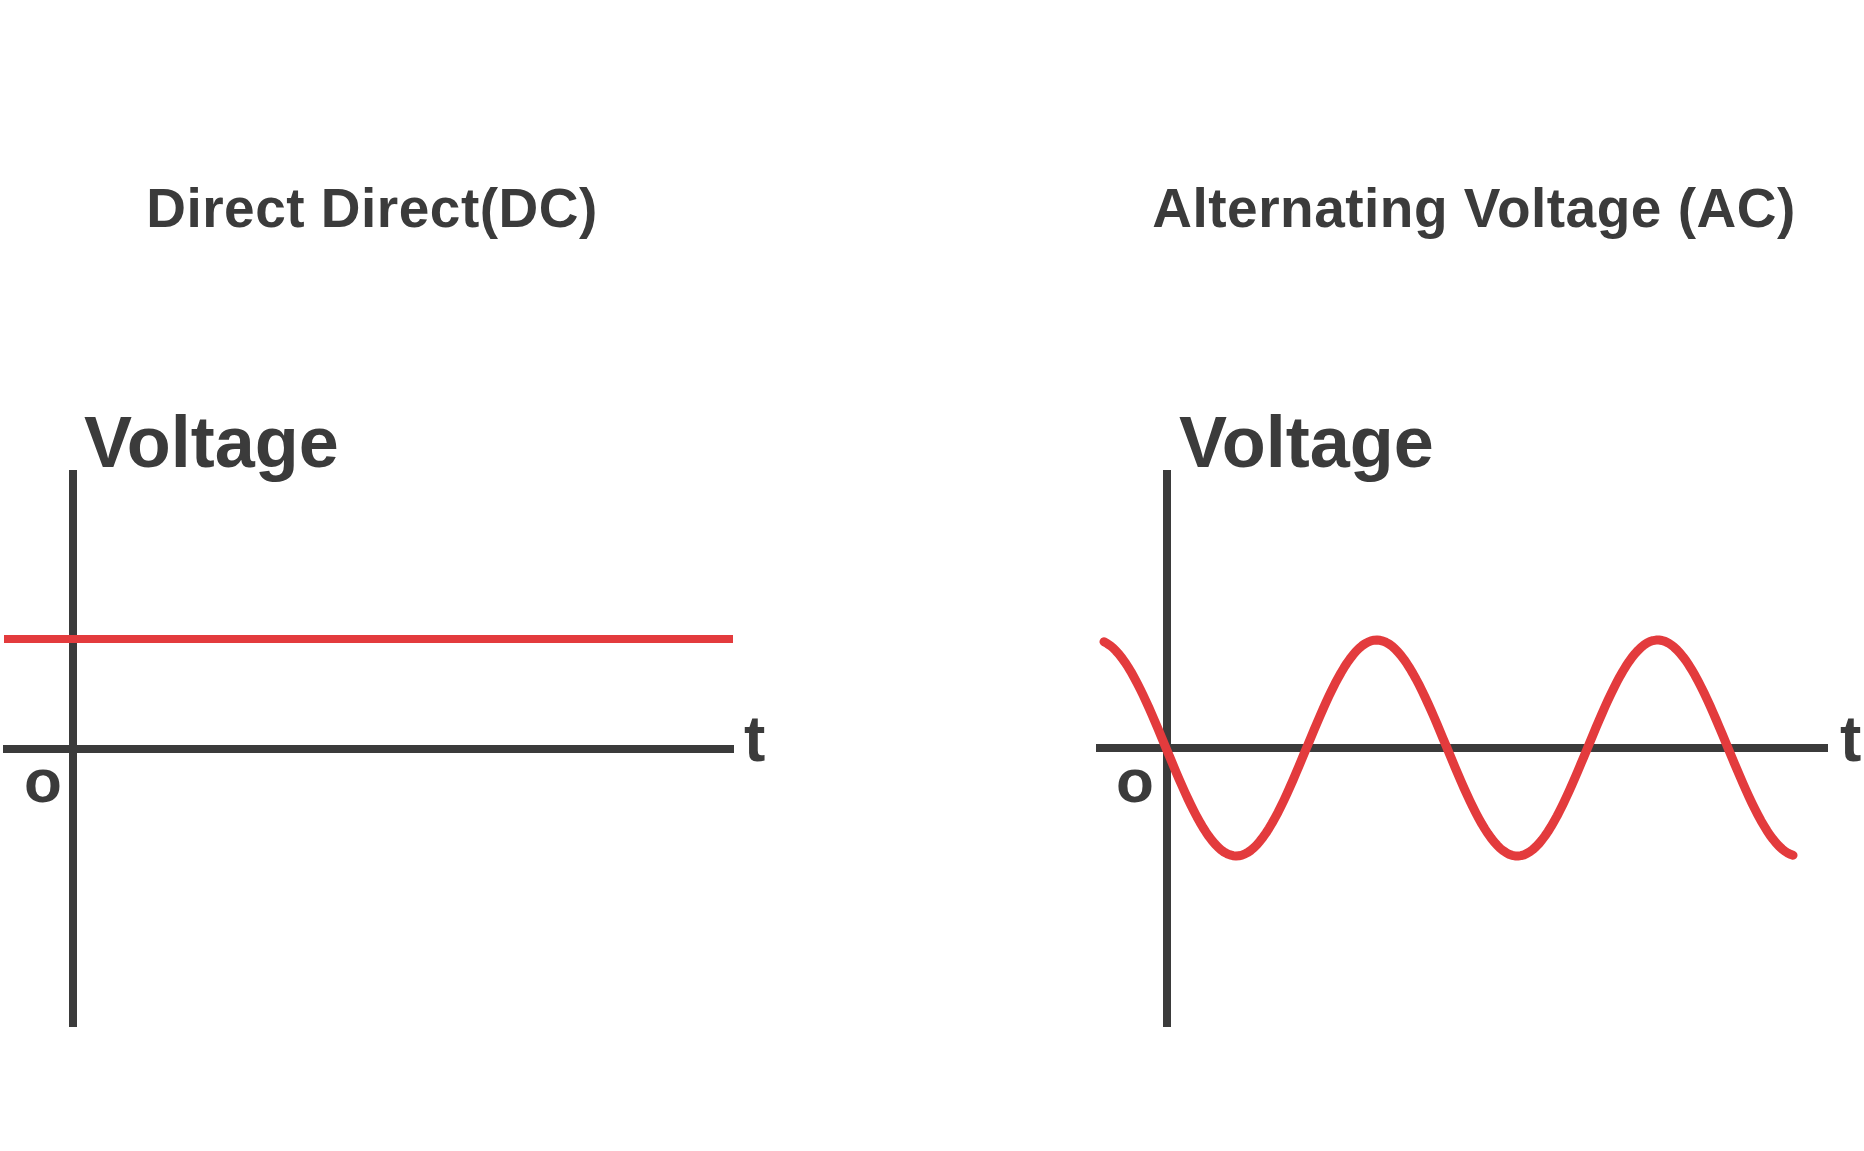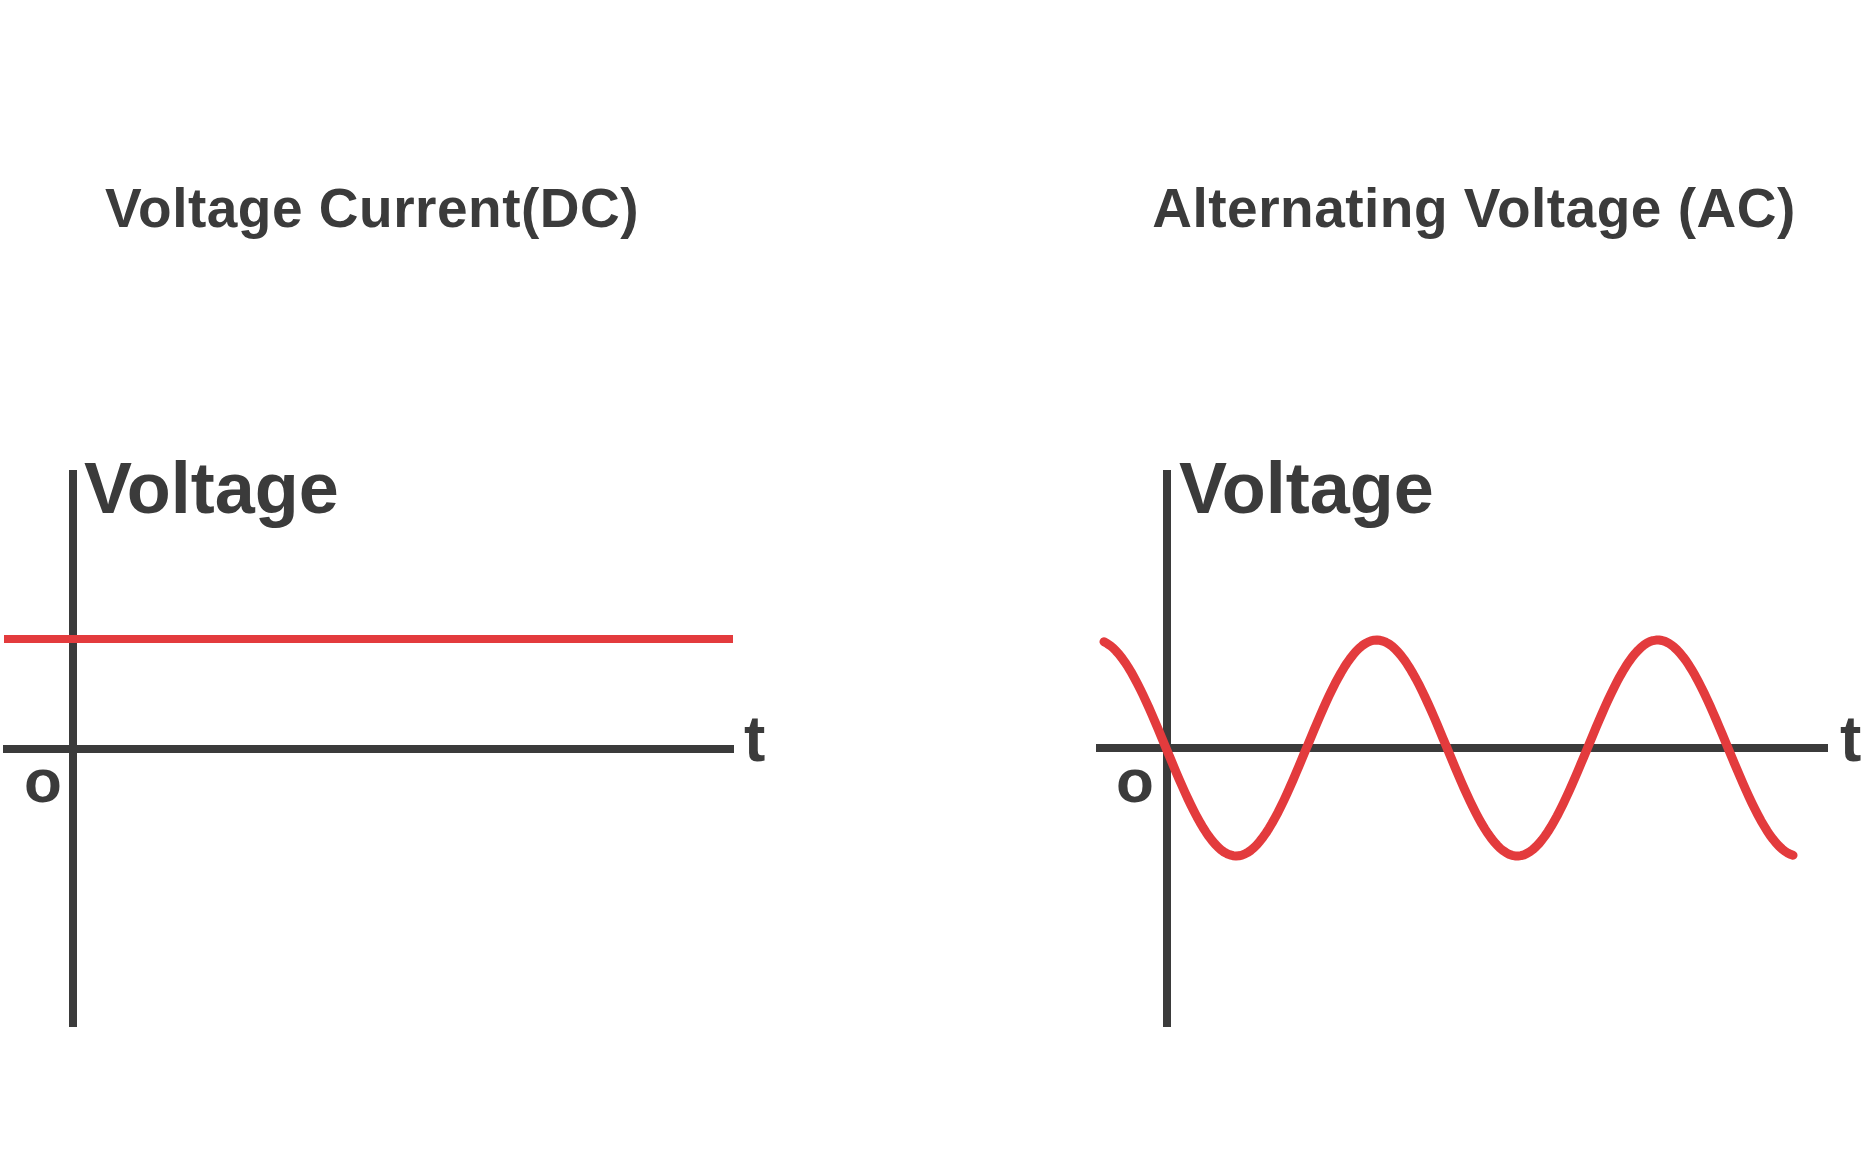--- a/index.html
+++ b/index.html
@@ -33,21 +33,20 @@
     top:181px;
     transform:translateX(-50%);
     letter-spacing:0.5px;
   }
   #dc-title{ left:372px; }
   #ac-title{ left:1474px; }
   .voltage-label{
     font-size:72px;
     font-weight:600;
     top:406px;
-    margin-top:46px;
   }
   #dc-voltage-label{ left:84px; }
   #ac-voltage-label{ left:1179px; }
   .origin-label{
     font-size:62px;
     font-weight:700;
     top:750px;
   }
   #dc-origin-label{ left:24px; }
   #ac-origin-label{ left:1116px; }
@@ -73,21 +72,21 @@
     </g>
 
     <g>
       <line x1="1167" y1="470" x2="1167" y2="1027" style="stroke:var(--axis)" stroke-width="8"></line>
       <line x1="1096" y1="748" x2="1828" y2="748" style="stroke:var(--axis)" stroke-width="8"></line>
       <path d="M 1104.0 641.8 L 1107.0 643.4 L 1110.0 645.4 L 1113.0 647.9 L 1116.0 650.9 L 1119.0 654.3 L 1122.0 658.1 L 1125.0 662.3 L 1128.0 666.9 L 1131.0 671.8 L 1134.0 677.2 L 1137.0 682.8 L 1140.0 688.7 L 1143.0 694.9 L 1146.0 701.3 L 1149.0 707.9 L 1152.0 714.7 L 1155.0 721.7 L 1158.0 728.8 L 1161.0 736.0 L 1164.0 743.2 L 1167.0 750.4 L 1170.0 757.6 L 1173.0 764.8 L 1176.0 771.9 L 1179.0 779.0 L 1182.0 785.8 L 1185.0 792.5 L 1188.0 799.0 L 1191.0 805.3 L 1194.0 811.3 L 1197.0 817.0 L 1200.0 822.4 L 1203.0 827.5 L 1206.0 832.2 L 1209.0 836.6 L 1212.0 840.5 L 1215.0 844.0 L 1218.0 847.1 L 1221.0 849.8 L 1224.0 852.0 L 1227.0 853.7 L 1230.0 854.9 L 1233.0 855.7 L 1236.0 856.0 L 1239.0 855.8 L 1242.0 855.1 L 1245.0 853.9 L 1248.0 852.3 L 1251.0 850.2 L 1254.0 847.6 L 1257.0 844.6 L 1260.0 841.1 L 1263.0 837.2 L 1266.0 833.0 L 1269.0 828.3 L 1272.0 823.3 L 1275.0 817.9 L 1278.0 812.3 L 1281.0 806.3 L 1284.0 800.1 L 1287.0 793.6 L 1290.0 786.9 L 1293.0 780.1 L 1296.0 773.1 L 1299.0 766.0 L 1302.0 758.8 L 1305.0 751.6 L 1308.0 744.4 L 1311.0 737.2 L 1314.0 730.0 L 1317.0 722.9 L 1320.0 715.9 L 1323.0 709.1 L 1326.0 702.4 L 1329.0 695.9 L 1332.0 689.7 L 1335.0 683.7 L 1338.0 678.1 L 1341.0 672.7 L 1344.0 667.7 L 1347.0 663.0 L 1350.0 658.8 L 1353.0 654.9 L 1356.0 651.4 L 1359.0 648.4 L 1362.0 645.8 L 1365.0 643.7 L 1368.0 642.1 L 1371.0 640.9 L 1374.0 640.2 L 1377.0 640.0 L 1380.0 640.3 L 1383.0 641.1 L 1386.0 642.3 L 1389.0 644.0 L 1392.0 646.2 L 1395.0 648.9 L 1398.0 652.0 L 1401.0 655.5 L 1404.0 659.4 L 1407.0 663.8 L 1410.0 668.5 L 1413.0 673.6 L 1416.0 679.0 L 1419.0 684.7 L 1422.0 690.7 L 1425.0 697.0 L 1428.0 703.5 L 1431.0 710.2 L 1434.0 717.0 L 1437.0 724.1 L 1440.0 731.2 L 1443.0 738.4 L 1446.0 745.6 L 1449.0 752.8 L 1452.0 760.0 L 1455.0 767.2 L 1458.0 774.3 L 1461.0 781.3 L 1464.0 788.1 L 1467.0 794.7 L 1470.0 801.1 L 1473.0 807.3 L 1476.0 813.2 L 1479.0 818.8 L 1482.0 824.2 L 1485.0 829.1 L 1488.0 833.7 L 1491.0 837.9 L 1494.0 841.7 L 1497.0 845.1 L 1500.0 848.1 L 1503.0 850.6 L 1506.0 852.6 L 1509.0 854.2 L 1512.0 855.3 L 1515.0 855.9 L 1518.0 856.0 L 1521.0 855.6 L 1524.0 854.8 L 1527.0 853.4 L 1530.0 851.6 L 1533.0 849.4 L 1536.0 846.6 L 1539.0 843.5 L 1542.0 839.9 L 1545.0 835.9 L 1548.0 831.5 L 1551.0 826.7 L 1554.0 821.5 L 1557.0 816.1 L 1560.0 810.3 L 1563.0 804.2 L 1566.0 797.9 L 1569.0 791.4 L 1572.0 784.7 L 1575.0 777.8 L 1578.0 770.8 L 1581.0 763.6 L 1584.0 756.4 L 1587.0 749.2 L 1590.0 742.0 L 1593.0 734.8 L 1596.0 727.6 L 1599.0 720.5 L 1602.0 713.6 L 1605.0 706.8 L 1608.0 700.2 L 1611.0 693.8 L 1614.0 687.7 L 1617.0 681.8 L 1620.0 676.2 L 1623.0 671.0 L 1626.0 666.1 L 1629.0 661.6 L 1632.0 657.4 L 1635.0 653.7 L 1638.0 650.4 L 1641.0 647.5 L 1644.0 645.1 L 1647.0 643.1 L 1650.0 641.6 L 1653.0 640.6 L 1656.0 640.1 L 1659.0 640.0 L 1662.0 640.5 L 1665.0 641.4 L 1668.0 642.8 L 1671.0 644.7 L 1674.0 647.1 L 1677.0 649.9 L 1680.0 653.1 L 1683.0 656.8 L 1686.0 660.8 L 1689.0 665.3 L 1692.0 670.2 L 1695.0 675.3 L 1698.0 680.9 L 1701.0 686.7 L 1704.0 692.8 L 1707.0 699.1 L 1710.0 705.7 L 1713.0 712.5 L 1716.0 719.4 L 1719.0 726.4 L 1722.0 733.6 L 1725.0 740.8 L 1728.0 748.0 L 1731.0 755.2 L 1734.0 762.4 L 1737.0 769.6 L 1740.0 776.6 L 1743.0 783.5 L 1746.0 790.3 L 1749.0 796.9 L 1752.0 803.2 L 1755.0 809.3 L 1758.0 815.1 L 1761.0 820.7 L 1764.0 825.8 L 1767.0 830.7 L 1770.0 835.2 L 1773.0 839.2 L 1776.0 842.9 L 1779.0 846.1 L 1782.0 848.9 L 1785.0 851.3 L 1788.0 853.2 L 1791.0 854.6 L 1793.0 855.3" fill="none" style="stroke:var(--accent)" stroke-width="9" stroke-linecap="round" stroke-linejoin="round"></path>
     </g>
   </svg>
 
   <div>
-    <div id="dc-title" class="lbl panel-title">Voltage Current(DC)</div>
+    <div id="dc-title" class="lbl panel-title">Direct Direct(DC)</div>
     <div id="dc-voltage-label" class="lbl voltage-label">Voltage</div>
     <div id="dc-origin-label" class="lbl origin-label">o</div>
     <div id="dc-t-label" class="lbl t-label">t</div>
   </div>
 
   <div>
     <div id="ac-title" class="lbl panel-title">Alternating Voltage (AC)</div>
     <div id="ac-voltage-label" class="lbl voltage-label">Voltage</div>
     <div id="ac-origin-label" class="lbl origin-label">o</div>
     <div id="ac-t-label" class="lbl t-label">t</div>

